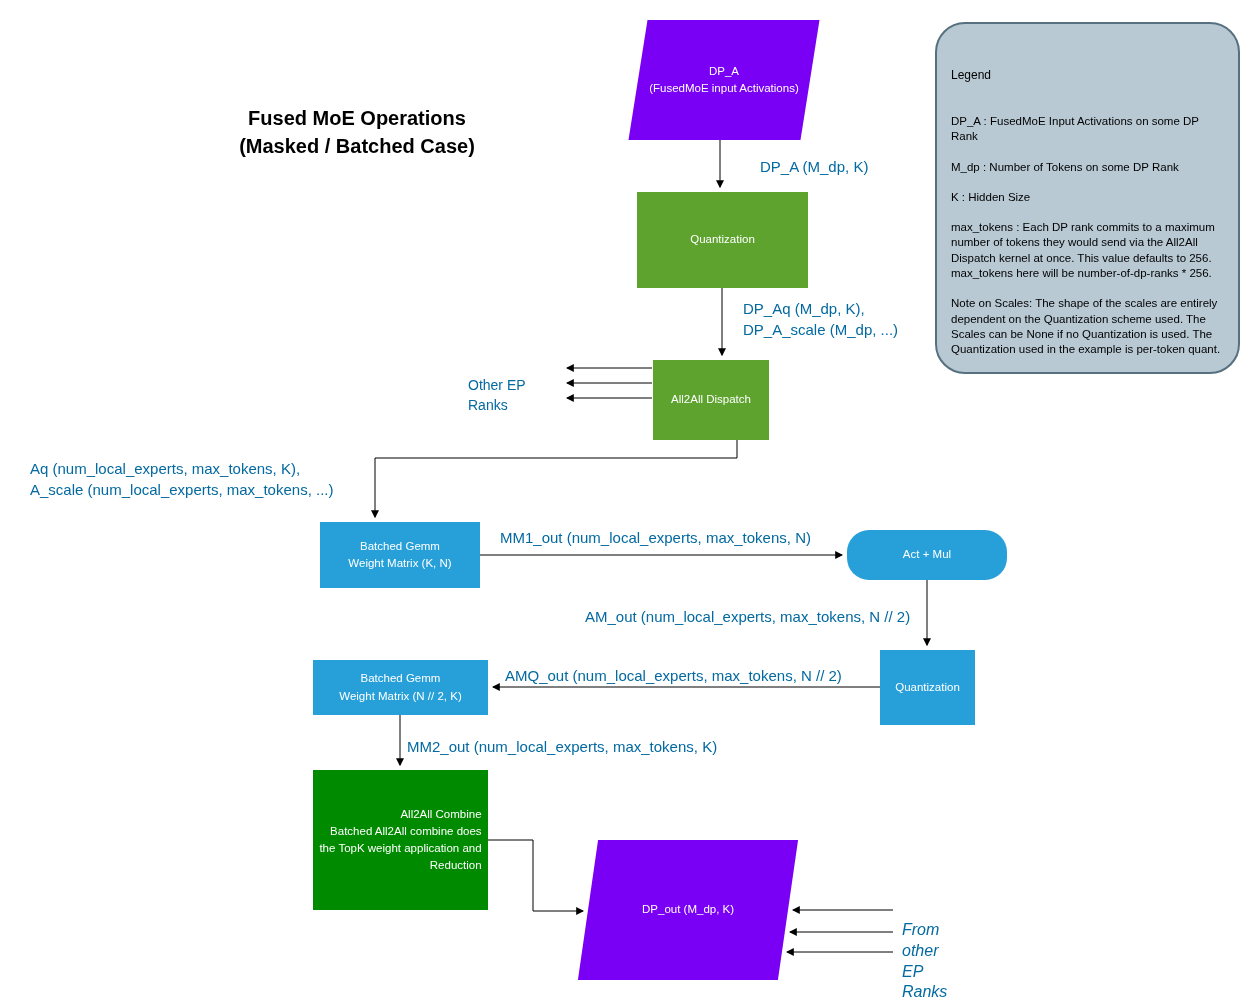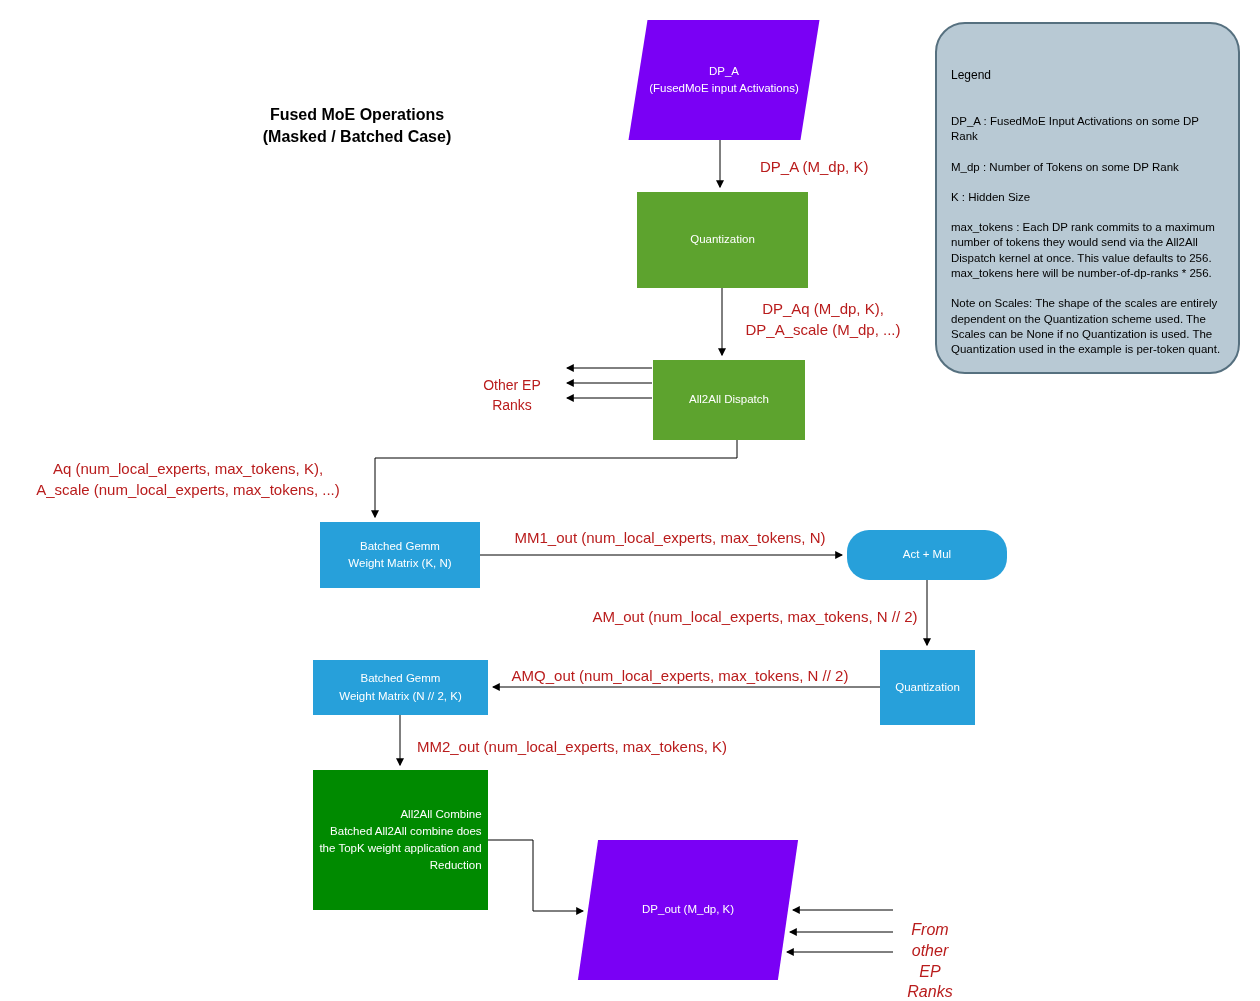--- a/index.html
+++ b/index.html
@@ -14,25 +14,25 @@
     color: #fff; text-align: center; white-space: pre-line; font-size: 11.5px; line-height: 1.5;
   }
   .green     { background: var(--green, #5da32e); }
   .darkgreen { background: var(--dark_green, #008a00); }
   .blue      { background: var(--blue, #27a0da); }
   .purple    { background: var(--purple, #7a00f5); }
   .para       { transform: skewX(var(--skew, -9deg)); }
   .para-inner { transform: skewX(calc(-1 * var(--skew, -9deg))); width: 100%; }
   .label {
     position: absolute; z-index: 3; font-size: 15px; line-height: 1.4;
-    white-space: pre-line; color: #b91c1c;
+    white-space: pre-line; color: #0369a1;
   }
-  .label.center { text-align: center; }
+  .label.center { text-align: left; }
   .title {
-    position: absolute; z-index: 3; font-size: 16px; font-weight: bold;
+    position: absolute; z-index: 3; font-size: 20px; font-weight: bold;
     text-align: center; line-height: 1.4; white-space: pre-line;
   }
   .legend {
     position: absolute; z-index: 2; box-sizing: border-box;
     background: var(--legend_bg, #b8c9d4);
     border: 2px solid var(--legend_border, #56707f);
     border-radius: 30px; padding: 44px 14px 18px 14px;
   }
   .legend-title { font-size: 12px; margin: 0 0 32px 0; }
   .legend-item  { font-size: 11.5px; line-height: 1.33; margin: 0 0 15px 0; }
@@ -69,21 +69,21 @@
 
   <div class="node para purple" style="left:638px; top:20px; width:172px; height:120px; --skew:-9deg;">
     <div class="para-inner">DP_A
 (FusedMoE input Activations)</div>
   </div>
 
   <div class="node green" style="left:637px; top:192px; width:171px; height:96px;">
     <span>Quantization</span>
   </div>
 
-  <div class="node green" style="left:653px; top:360px; width:152px; height:80px;">
+  <div class="node green" style="left:653px; top:360px; width:116px; height:80px;">
     <span>All2All Dispatch</span>
   </div>
 
   <div class="node blue" style="left:320px; top:522px; width:160px; height:66px;">
     <span>Batched Gemm
 Weight Matrix (K, N)</span>
   </div>
 
   <div class="node blue" style="left:847px; top:530px; width:160px; height:50px;border-radius:22px;">
     <span>Act + Mul</span>

